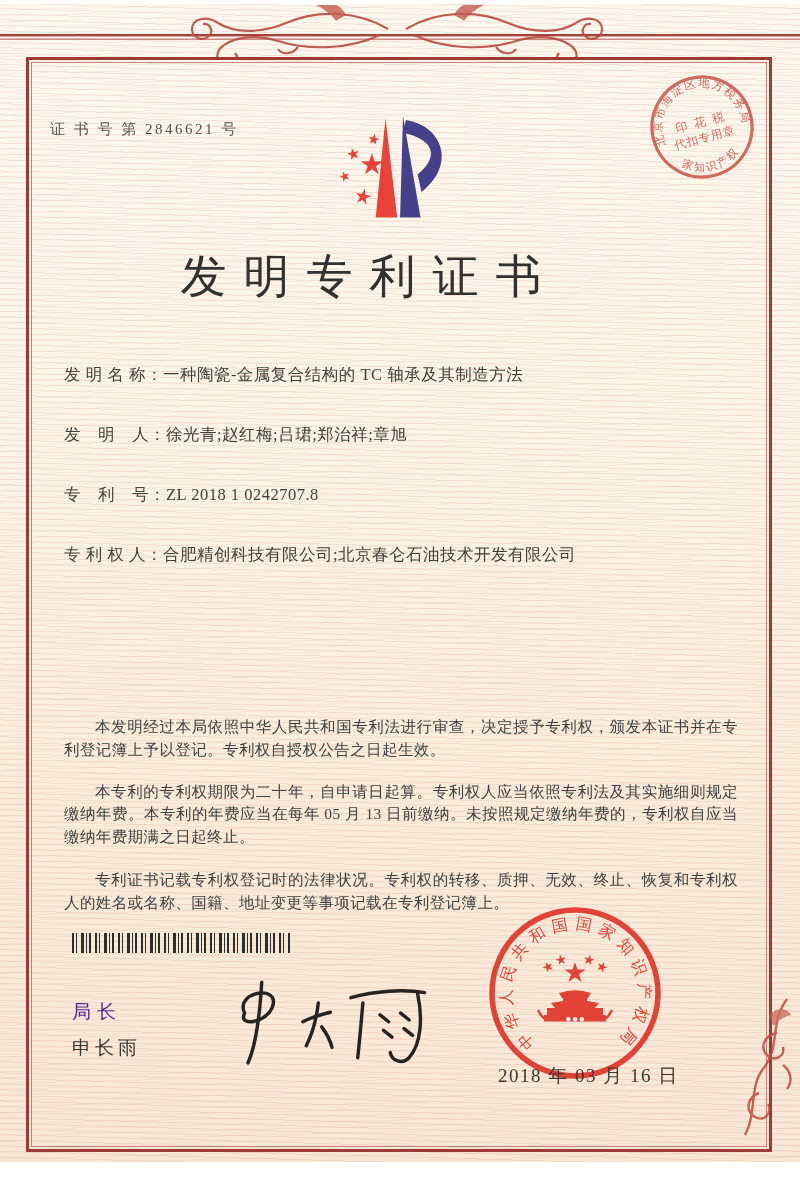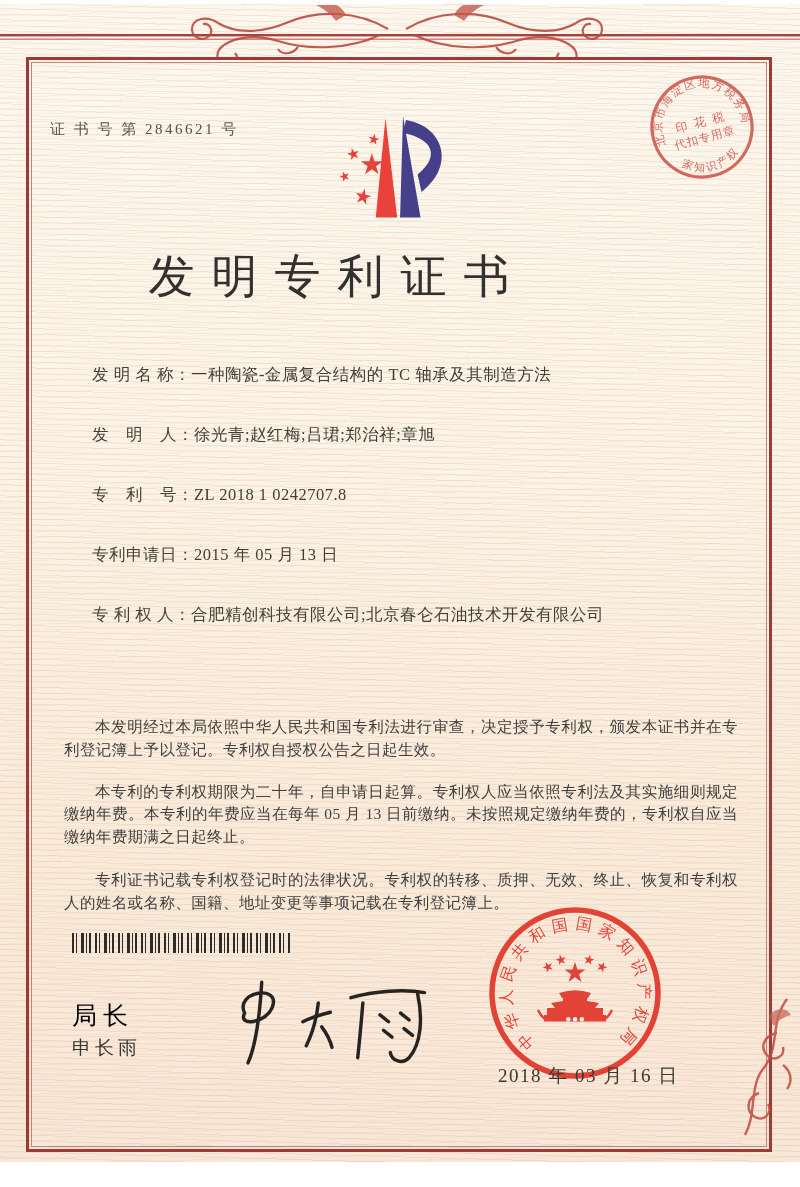--- a/index.html
+++ b/index.html
@@ -25,48 +25,48 @@
   }
   .frame-inner{
     position:absolute;inset:2px;border:1px solid #c4827a;
   }
   .cert-no{
     position:absolute;left:50px;top:120px;
     font-size:15px;letter-spacing:2.5px;color:#56524c;white-space:pre-wrap;
   }
   .logo{position:absolute;left:330px;top:86px;width:146px;height:146px;}
   .stamp{position:absolute;left:637px;top:62px;width:130px;height:130px;opacity:.88;}
-  .title-wrap{position:absolute;left:0;top:246px;width:658px;display:flex;justify-content:center;}
+  .title-wrap{position:absolute;left:0;top:246px;width:658px;display:flex;justify-content:center;padding-left:32px;}
   .title{
     font-size:46px;letter-spacing:17px;padding-left:17px;color:#333130;
     font-weight:500;white-space:nowrap;
   }
   .fields{position:absolute;left:64px;top:364px;width:676px;}
   .field-row{
     font-size:16.5px;line-height:21px;margin-bottom:39px;
-    color:#413e39;white-space:pre-wrap;letter-spacing:.5px;margin-left:28px;
+    color:#413e39;white-space:pre-wrap;letter-spacing:.5px;
   }
   .field-row .lab{color:#45423c;}
   .paragraphs{position:absolute;left:64px;top:716px;width:674px;}
   .paragraphs p{
     margin:0;font-size:15.5px;line-height:22.8px;text-indent:2em;
     color:#404040;text-align:justify;letter-spacing:.4px;
   }
   .paragraphs p.p2{margin-top:19px;}
   .paragraphs p.p3{margin-top:20px;}
   .barcode{
     position:absolute;left:72px;top:933px;width:218px;height:20px;
     background:repeating-linear-gradient(90deg,
       #2e2c2a 0 2px, rgba(0,0,0,0) 2px 4px,
       #2e2c2a 4px 5px, rgba(0,0,0,0) 5px 9px,
       #2e2c2a 9px 12px, rgba(0,0,0,0) 12px 14px,
       #2e2c2a 14px 15px, rgba(0,0,0,0) 15px 17px,
       #2e2c2a 17px 19px, rgba(0,0,0,0) 19px 23px);
   }
-  .signer-title{position:absolute;left:72px;top:999px;font-size:25px;letter-spacing:6px;color:#000000;}
+  .signer-title{position:absolute;left:72px;top:999px;font-size:19px;letter-spacing:6px;color:#4c1d95;}
   .signer-name{position:absolute;left:72px;top:1035px;font-size:19px;letter-spacing:4px;color:#383531;}
   .signature{position:absolute;left:200px;top:973px;width:240px;height:100px;}
   .seal{position:absolute;left:487px;top:905px;width:176px;height:176px;opacity:.95;}
   .seal-date{
     position:absolute;left:498px;top:1063px;font-size:19px;letter-spacing:1.5px;
     color:#3a3833;white-space:pre-wrap;
   }
   .flourish-br{position:absolute;left:733px;top:995px;width:62px;height:160px;opacity:.85;}
 </style>
 </head>
@@ -139,21 +139,20 @@
   </svg>
 
   <div class="title-wrap">
     <div class="title">发明专利证书</div>
   </div>
 
   <div class="fields">
     <div class="field-row"><span class="lab">发 明 名 称：</span><span class="val">一种陶瓷-金属复合结构的 TC 轴承及其制造方法</span></div>
     <div class="field-row"><span class="lab">发　明　人：</span><span class="val">徐光青;赵红梅;吕珺;郑治祥;章旭</span></div>
     <div class="field-row"><span class="lab">专　利　号：</span><span class="val">ZL 2018 1 0242707.8</span></div>
-    <div class="field-row"><span class="lab">专利申请日：</span><span class="val">2015 年 05 月 13 日</span></div>
     <div class="field-row"><span class="lab">专 利 权 人：</span><span class="val">合肥精创科技有限公司;北京春仑石油技术开发有限公司</span></div>
   </div>
 
   <div class="paragraphs">
     <p class="p1">本发明经过本局依照中华人民共和国专利法进行审查，决定授予专利权，颁发本证书并在专利登记簿上予以登记。专利权自授权公告之日起生效。</p>
     <p class="p2">本专利的专利权期限为二十年，自申请日起算。专利权人应当依照专利法及其实施细则规定缴纳年费。本专利的年费应当在每年 05 月 13 日前缴纳。未按照规定缴纳年费的，专利权自应当缴纳年费期满之日起终止。</p>
     <p class="p3">专利证书记载专利权登记时的法律状况。专利权的转移、质押、无效、终止、恢复和专利权人的姓名或名称、国籍、地址变更等事项记载在专利登记簿上。</p>
   </div>
 
   <div class="barcode"></div>

